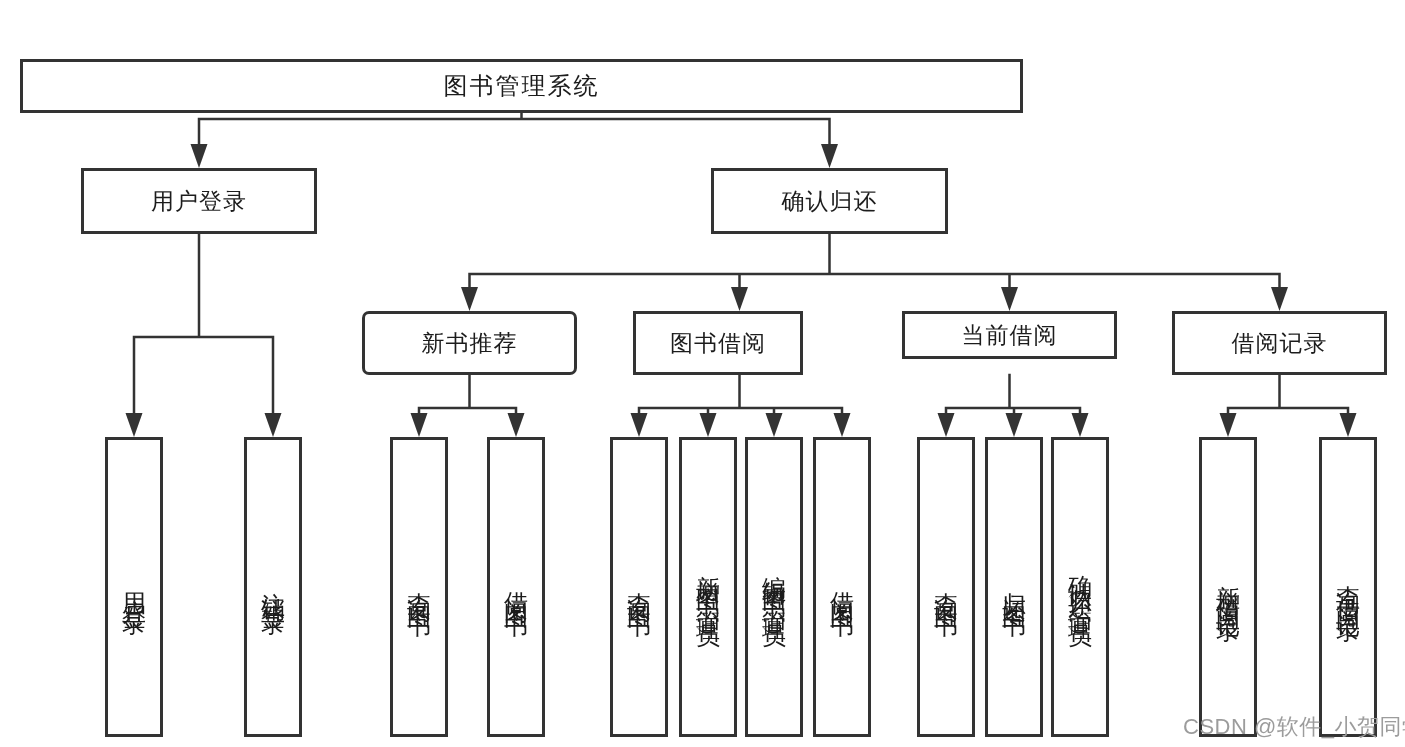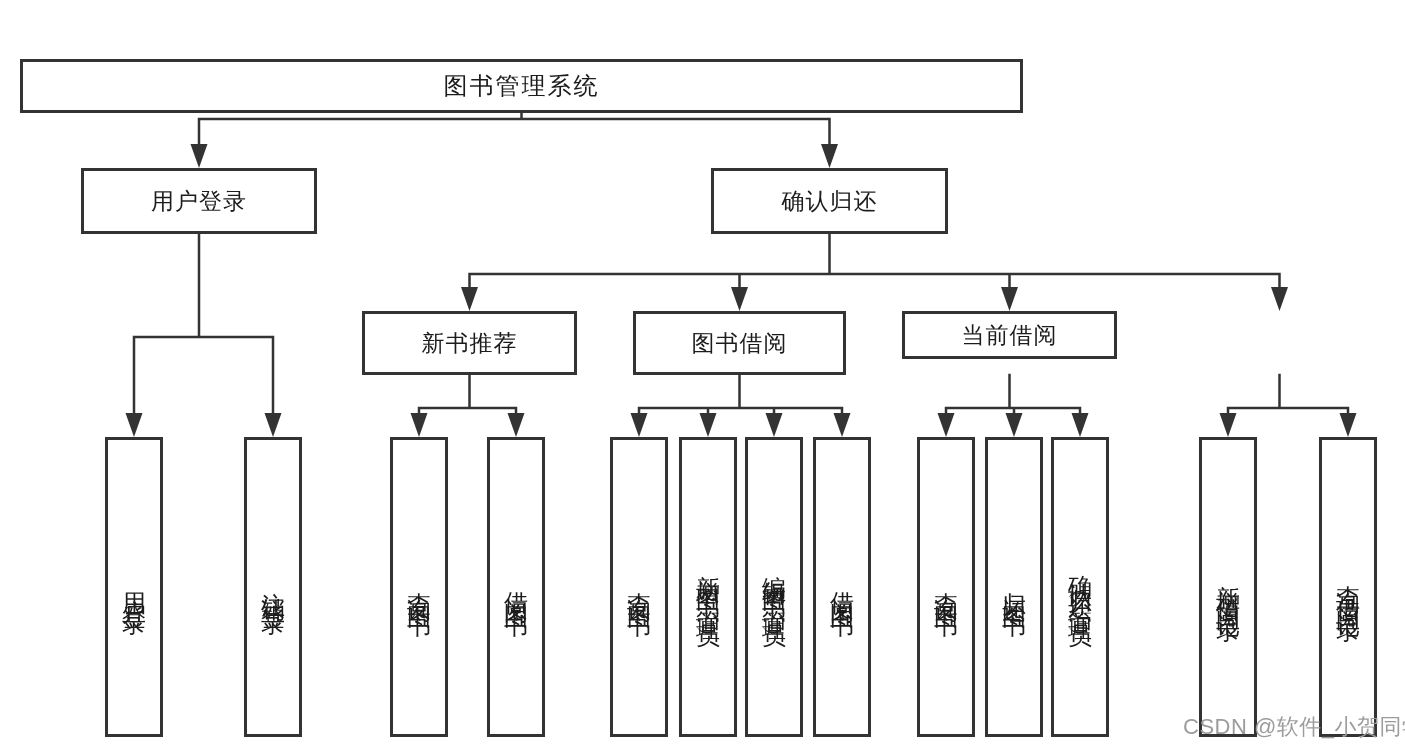--- a/index.html
+++ b/index.html
@@ -104,28 +104,31 @@
     <span class="h-label root-label">图书管理系统</span>
   </div>
 
   <div class="node" style="left:81px; top:168px; width:236px; height:66px;">
     <span class="h-label">用户登录</span>
   </div>
   <div class="node" style="left:711px; top:168px; width:237px; height:66px;">
     <span class="h-label">确认归还</span>
   </div>
 
-  <div class="node" style="left:362px; top:311px; width:215px; height:64px;">
+  <div class="node" style="left:362px; top:311px; width:215px; height:64px;border-radius:7px;">
     <span class="h-label">新书推荐</span>
   </div>
-  <div class="node" style="left:633px; top:311px; width:213px; height:64px;">
+  <div class="node" style="left:633px; top:311px; width:170px; height:64px;">
     <span class="h-label">图书借阅</span>
   </div>
   <div class="node" style="left:902px; top:311px; width:215px; height:48px;">
     <span class="h-label">当前借阅</span>
+  </div>
+  <div class="node" style="left:1172px; top:311px; width:215px; height:64px;">
+    <span class="h-label">借阅记录</span>
   </div>
 
   <div class="node leaf" style="left:105px;">
     <span class="leaf-label">用户登录</span>
   </div>
   <div class="node leaf" style="left:244px;">
     <span class="leaf-label">注销登录</span>
   </div>
 
   <div class="node leaf" style="left:390px;">

